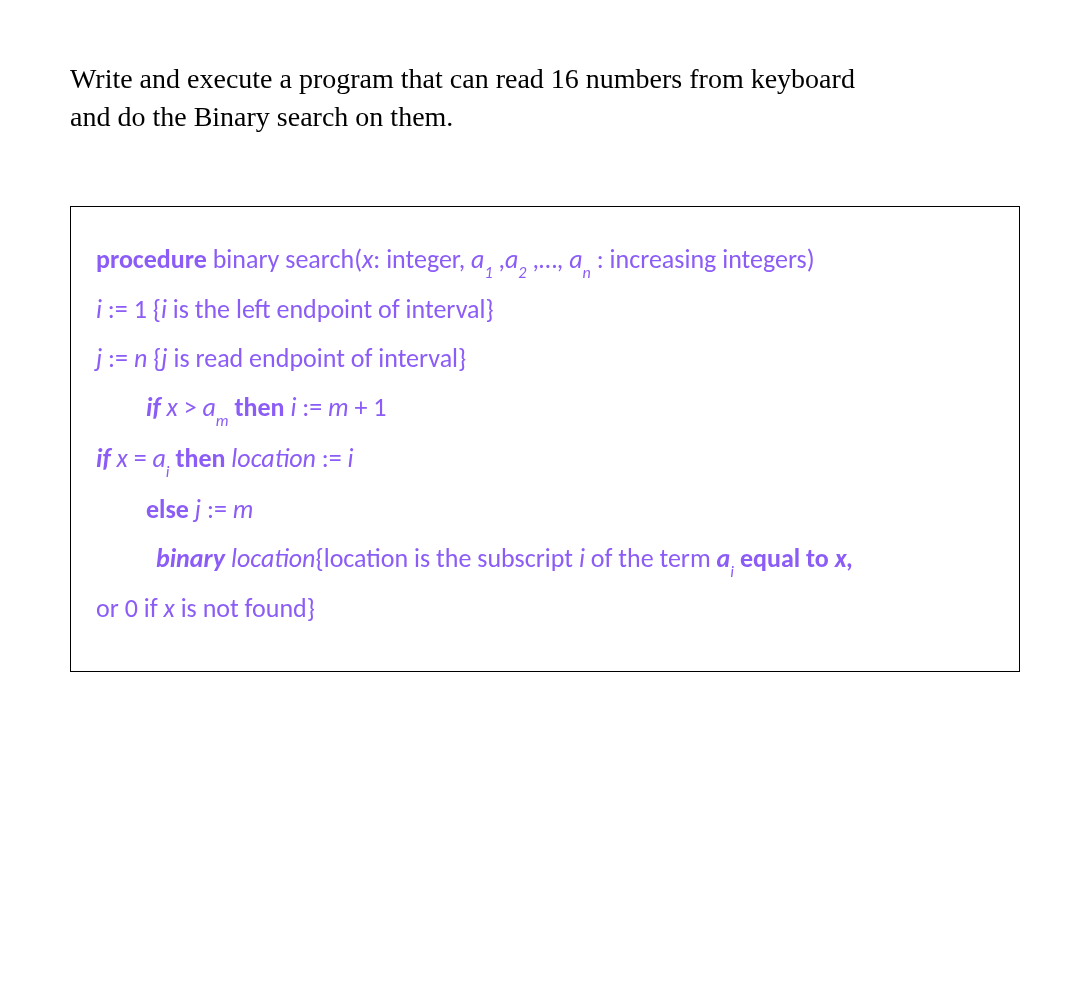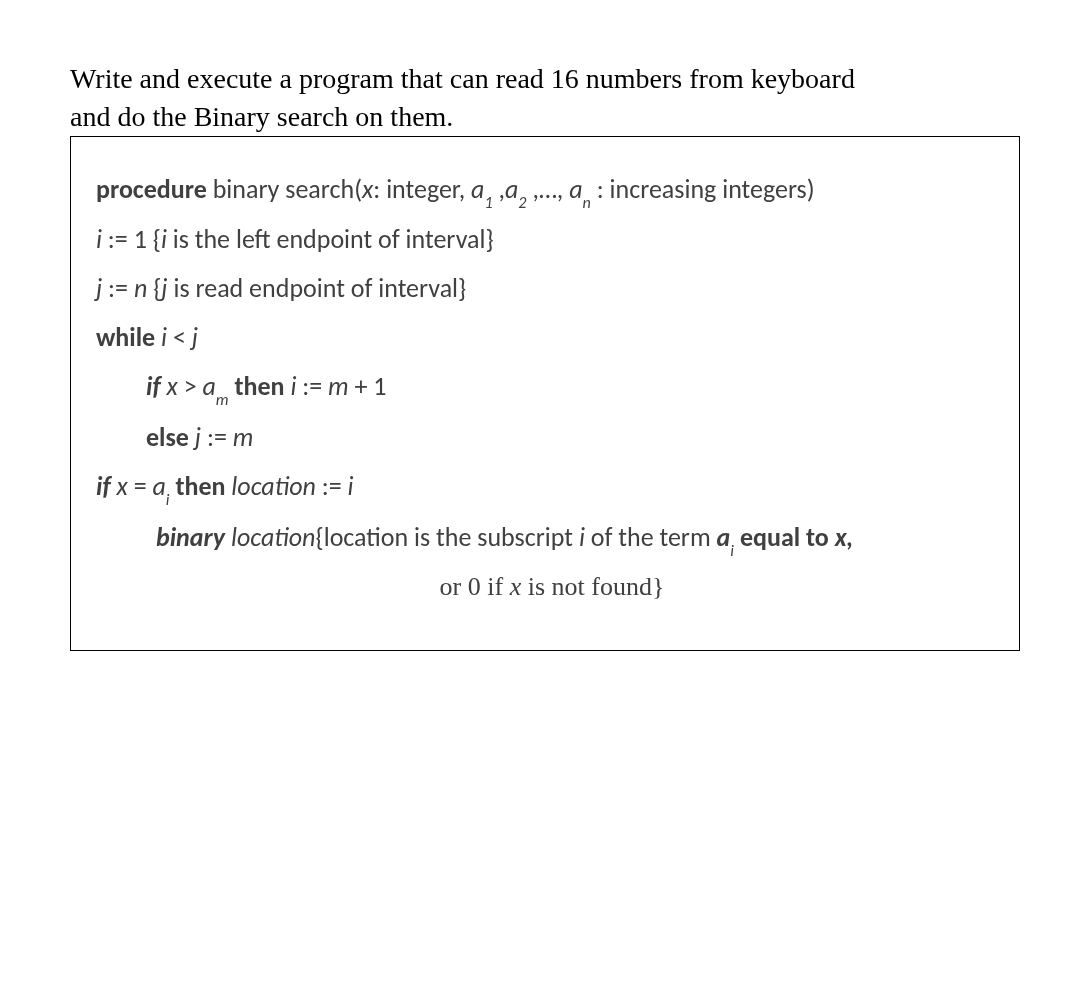--- a/index.html
+++ b/index.html
@@ -11,47 +11,47 @@
     font-family: "Times New Roman", Times, serif;
     color: #000;
   }
   .page {
     padding: 60px 60px 40px 70px;
     box-sizing: border-box;
   }
   .prompt {
     font-size: 28px;
     line-height: 1.35;
+    margin-bottom: 70px;
   }
   .algo-box {
     border: 1.5px solid #000;
     padding: 25px 11px 35px 25px;
     font-family: Calibri, "Segoe UI", Arial, sans-serif;
     font-size: 26px;
     line-height: 1.65;
-    color: #404040;
+    color: #8b5cf6;
   }
   .algo-box .row {
     margin: 6px 0;
   }
   .indent1 { padding-left: 50px; }
   .indent2 { padding-left: 60px; }
   .it { font-style: italic; }
   .bf { font-weight: 700; }
   .sub {
     font-size: 0.62em;
     vertical-align: sub;
     font-style: italic;
     position: relative;
     top: 0.25em;
   }
   .center {
-    text-align: center;
+    text-align: left;
     margin-top: 18px;
-    font-family: Liberation Serif, serif;
   }
 </style>
 </head>
 <body>
 
 <div class="page">
 
   <div class="prompt">
     <span>Write and execute a program that can read 16 numbers from keyboard</span><br>
     <span>and do the Binary search on them.</span>
@@ -64,35 +64,32 @@
     </div>
 
     <div class="row">
       <span class="it">i</span><span> := 1 {</span><span class="it">i</span><span> is the left endpoint of interval}</span>
     </div>
 
     <div class="row">
       <span class="it">j</span><span> := </span><span class="it">n </span><span>{</span><span class="it">j</span><span> is read endpoint of interval}</span>
     </div>
 
-    <div class="row">
-      <span class="bf">while</span><span class="it"> i </span><span>&lt; </span><span class="it">j</span>
-    </div>
 
 
     <div class="row indent1">
       <span class="bf it">if</span><span class="it"> x </span><span>&gt; </span><span class="it">a</span><span class="sub">m</span><span>  </span><span class="bf">then</span><span class="it"> i </span><span>:= </span><span class="it">m </span><span>+ 1</span>
     </div>
 
+    <div class="row">
+      <span class="bf it">if</span><span class="it"> x </span><span>= </span><span class="it">a</span><span class="sub">i</span><span> </span><span class="bf">then</span><span class="it"> location </span><span>:= </span><span class="it">i</span>
+    </div>
+
     <div class="row indent1">
       <span class="bf">else</span><span class="it"> j </span><span>:= </span><span class="it">m</span>
-    </div>
-
-    <div class="row">
-      <span class="bf it">if</span><span class="it"> x </span><span>= </span><span class="it">a</span><span class="sub">i</span><span> </span><span class="bf">then</span><span class="it"> location </span><span>:= </span><span class="it">i</span>
     </div>
 
 
     <div class="row indent2">
       <span class="bf it">binary</span><span class="it"> location</span><span>{location is the subscript </span><span class="it">i</span><span> of the term </span><span class="bf it">a</span><span class="sub">i</span><span class="bf">  equal to  </span><span class="bf it">x,</span>
     </div>
 
     <div class="row center">
       <span>or 0 if </span><span class="it">x</span><span> is not found}</span>
     </div>

